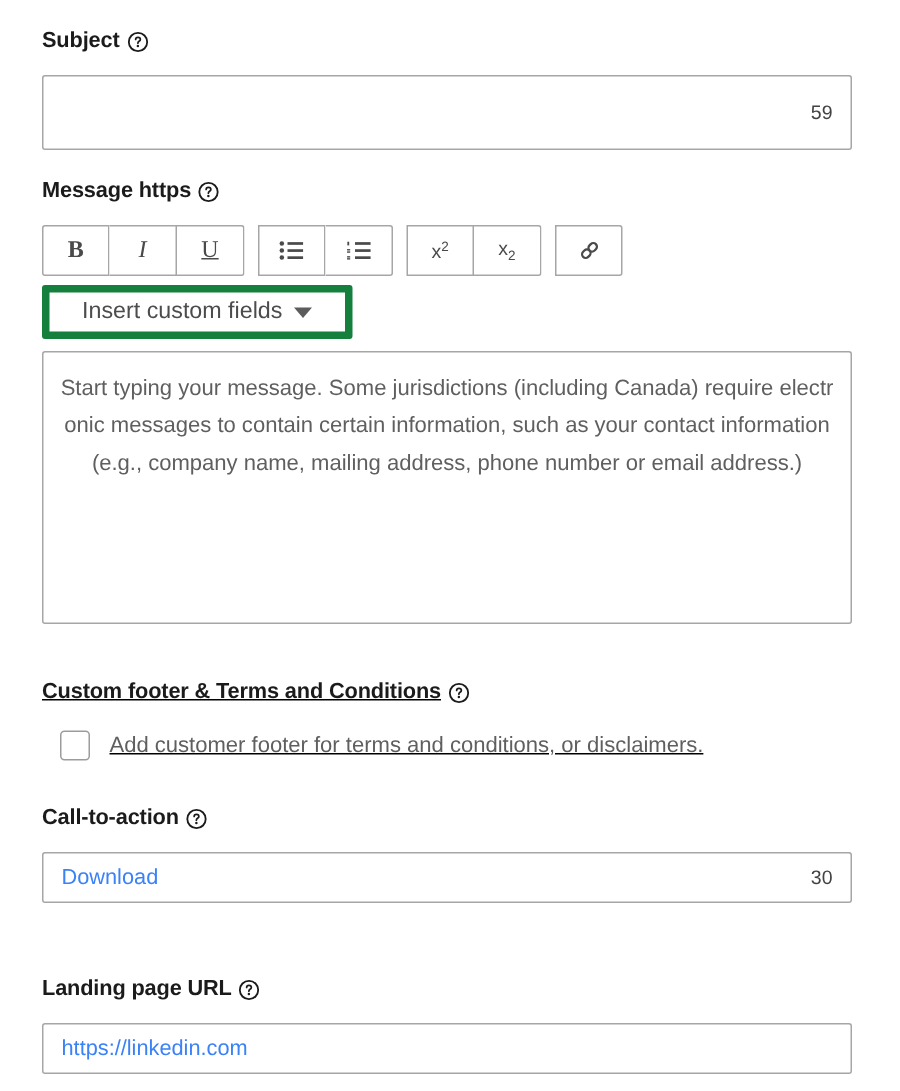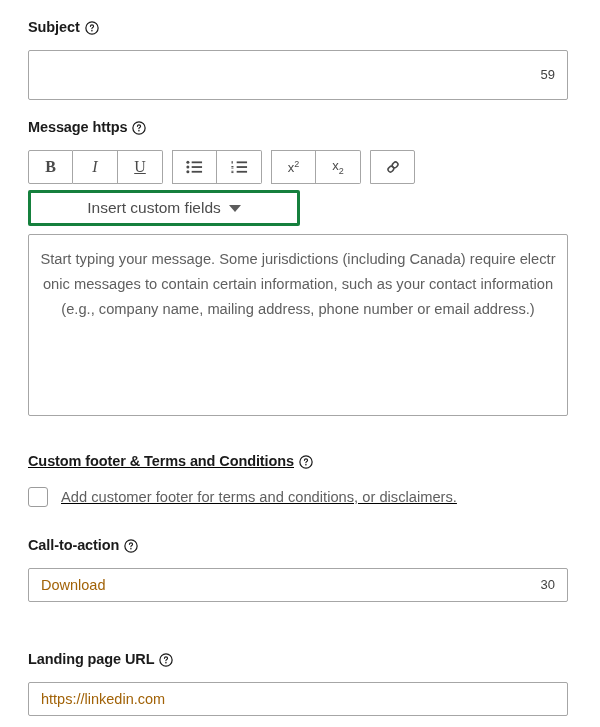--- a/index.html
+++ b/index.html
@@ -59,21 +59,21 @@
     height: 34px;
     border: 1px solid #a6a6a6;
     border-radius: 2px;
     background: #ffffff;
     display: flex;
     align-items: center;
     padding: 0 12px;
   }
   .input-value {
     font-size: 14.5px;
-    color: #a16207;
+    color: #3b82f6;
     line-height: 20px;
     flex: 1 1 auto;
     white-space: nowrap;
     overflow: hidden;
   }
   .input-counter {
     font-size: 13px;
     color: #434343;
     line-height: 20px;
     flex: 0 0 auto;
@@ -122,23 +122,23 @@
     font-family: "Liberation Sans", sans-serif;
     color: #4a4a4a;
   }
   .tool-btn .sup-lbl sup { font-size: 9px; }
   .tool-btn .sub-lbl sub { font-size: 9px; }
   .tool-btn svg { display: block; }
 
   .custom-fields-btn {
     box-sizing: border-box;
     margin-top: 6px;
-    width: 272px;
+    width: 207px;
     height: 36px;
-    border: 3px solid #15803d;
+    border: 5px solid #15803d;
     border-radius: 2px;
     background: #ffffff;
     display: flex;
     align-items: center;
     justify-content: center;
     gap: 8px;
     font-size: 15.5px;
     color: #4c4c4c;
   }
   .caret-down {
@@ -168,20 +168,21 @@
     margin: 0;
   }
 
   
   #footer-field { top: 452px; text-decoration: underline; }
   .checkbox-row {
     margin-top: 17px;
     display: flex;
     align-items: center;
     gap: 13px;
+    margin-left: 12px;
   }
   .checkbox-box {
     box-sizing: border-box;
     width: 20px;
     height: 20px;
     flex: 0 0 20px;
     border: 1.5px solid #9c9c9c;
     border-radius: 3px;
     background: #ffffff;
   }

